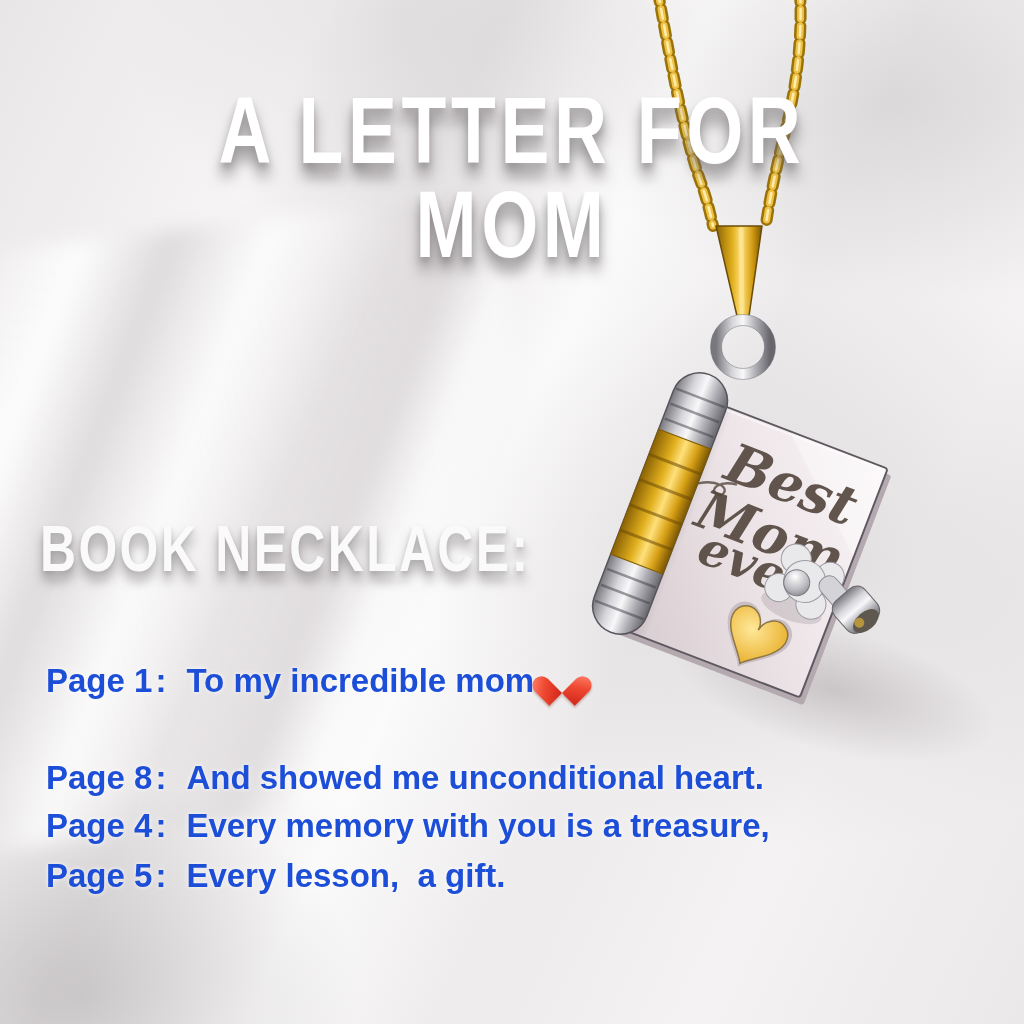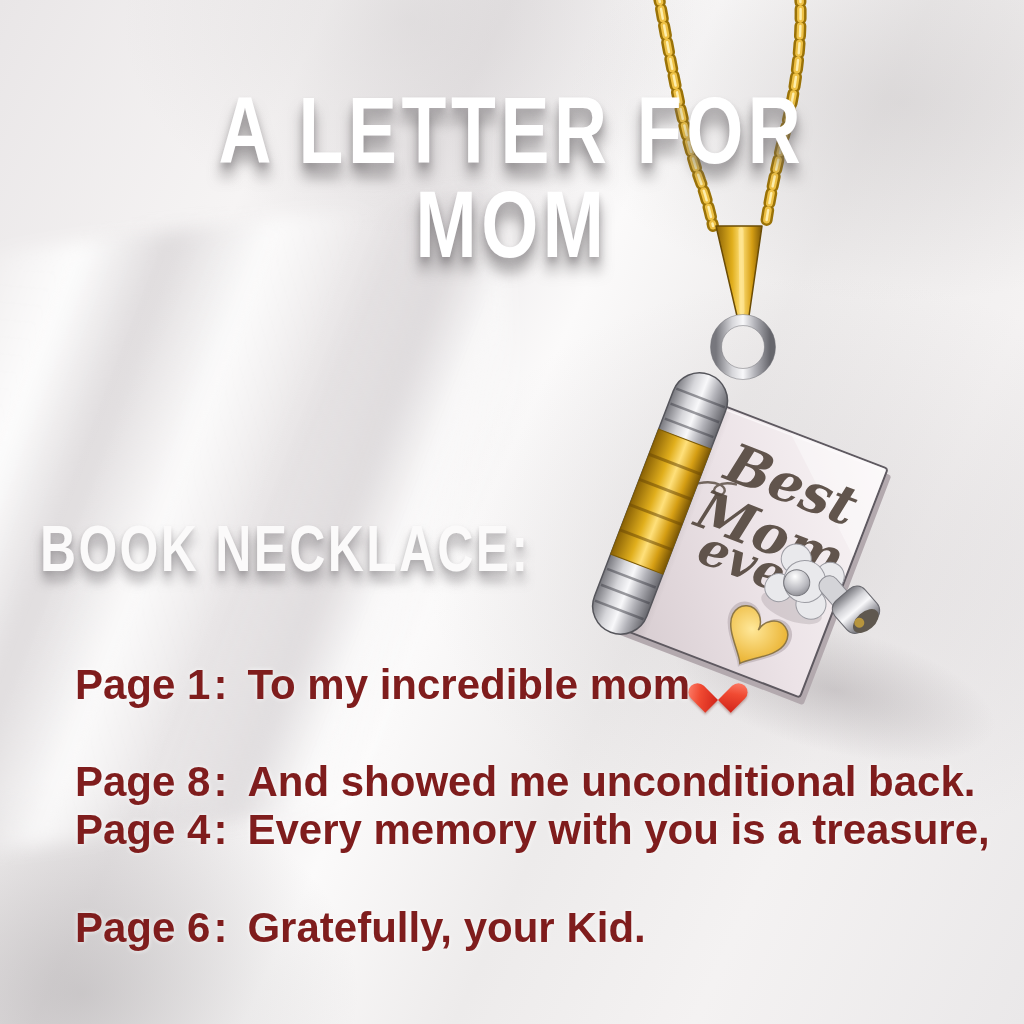--- a/index.html
+++ b/index.html
@@ -24,22 +24,22 @@
       font-size:94px;font-weight:900;letter-spacing:6px;line-height:1;color:#ffffff;
       transform:scaleX(.78);
       text-shadow:0 14px 16px rgba(100,96,99,.60), 0 5px 7px rgba(125,121,124,.40);}
   .subtitle{position:absolute;left:40px;top:517px;z-index:3;
       font-size:64px;font-weight:900;letter-spacing:3px;line-height:1;color:#fbfafa;
       transform:scaleX(.78);transform-origin:left center;
       text-shadow:0 10px 12px rgba(108,104,107,.55), 0 3px 5px rgba(135,131,134,.35);}
 
   
   .line{position:absolute;left:46px;z-index:3;white-space:pre;line-height:1;
-      font-size:42px;font-weight:bold;color:#7f1d1d;
-      text-shadow:0 0 5px rgba(255,255,255,.85);margin-left:29px;}
+      font-size:33px;font-weight:bold;color:#1d4ed8;
+      text-shadow:0 0 5px rgba(255,255,255,.85);}
   .colon{margin:0 20px 0 3px;}
   .line.wide .colon{margin-right:34px;}
 
   
   .heart{position:relative;display:inline-block;width:36px;height:31px;
       vertical-align:-3px;margin-left:10px;
       filter:drop-shadow(0 2px 1px rgba(120,40,30,.35));}
   .heart::before,.heart::after{content:"";position:absolute;top:0;width:18px;height:29px;
       border-radius:18px 18px 0 0;
       background:linear-gradient(145deg,#ff8672 0%,#f04a32 45%,#d2251a 100%);}
@@ -173,20 +173,20 @@
       </g>
     </g>
   </svg>
 
   <div class="title">A LETTER FOR MOM</div>
   <div class="subtitle">BOOK NECKLACE:</div>
 
   <div class="line" style="top:664px"><span>Page 1</span><span class="colon">:</span><span>To my incredible mom</span><span class="heart"></span></div>
 
 
-  <div class="line" style="top:761px"><span>Page 8</span><span class="colon">:</span><span>And showed me unconditional back.</span></div>
+  <div class="line" style="top:761px"><span>Page 8</span><span class="colon">:</span><span>And showed me unconditional heart.</span></div>
 
   <div class="line" style="top:809px"><span>Page 4</span><span class="colon">:</span><span>Every memory with you is a treasure,</span></div>
 
+  <div class="line" style="top:859px"><span>Page 5</span><span class="colon">:</span><span>Every lesson,  a gift.</span></div>
 
-  <div class="line" style="top:907px"><span>Page 6</span><span class="colon">:</span><span>Gratefully, your Kid.</span></div>
 
 </div>
 
 </body></html>

